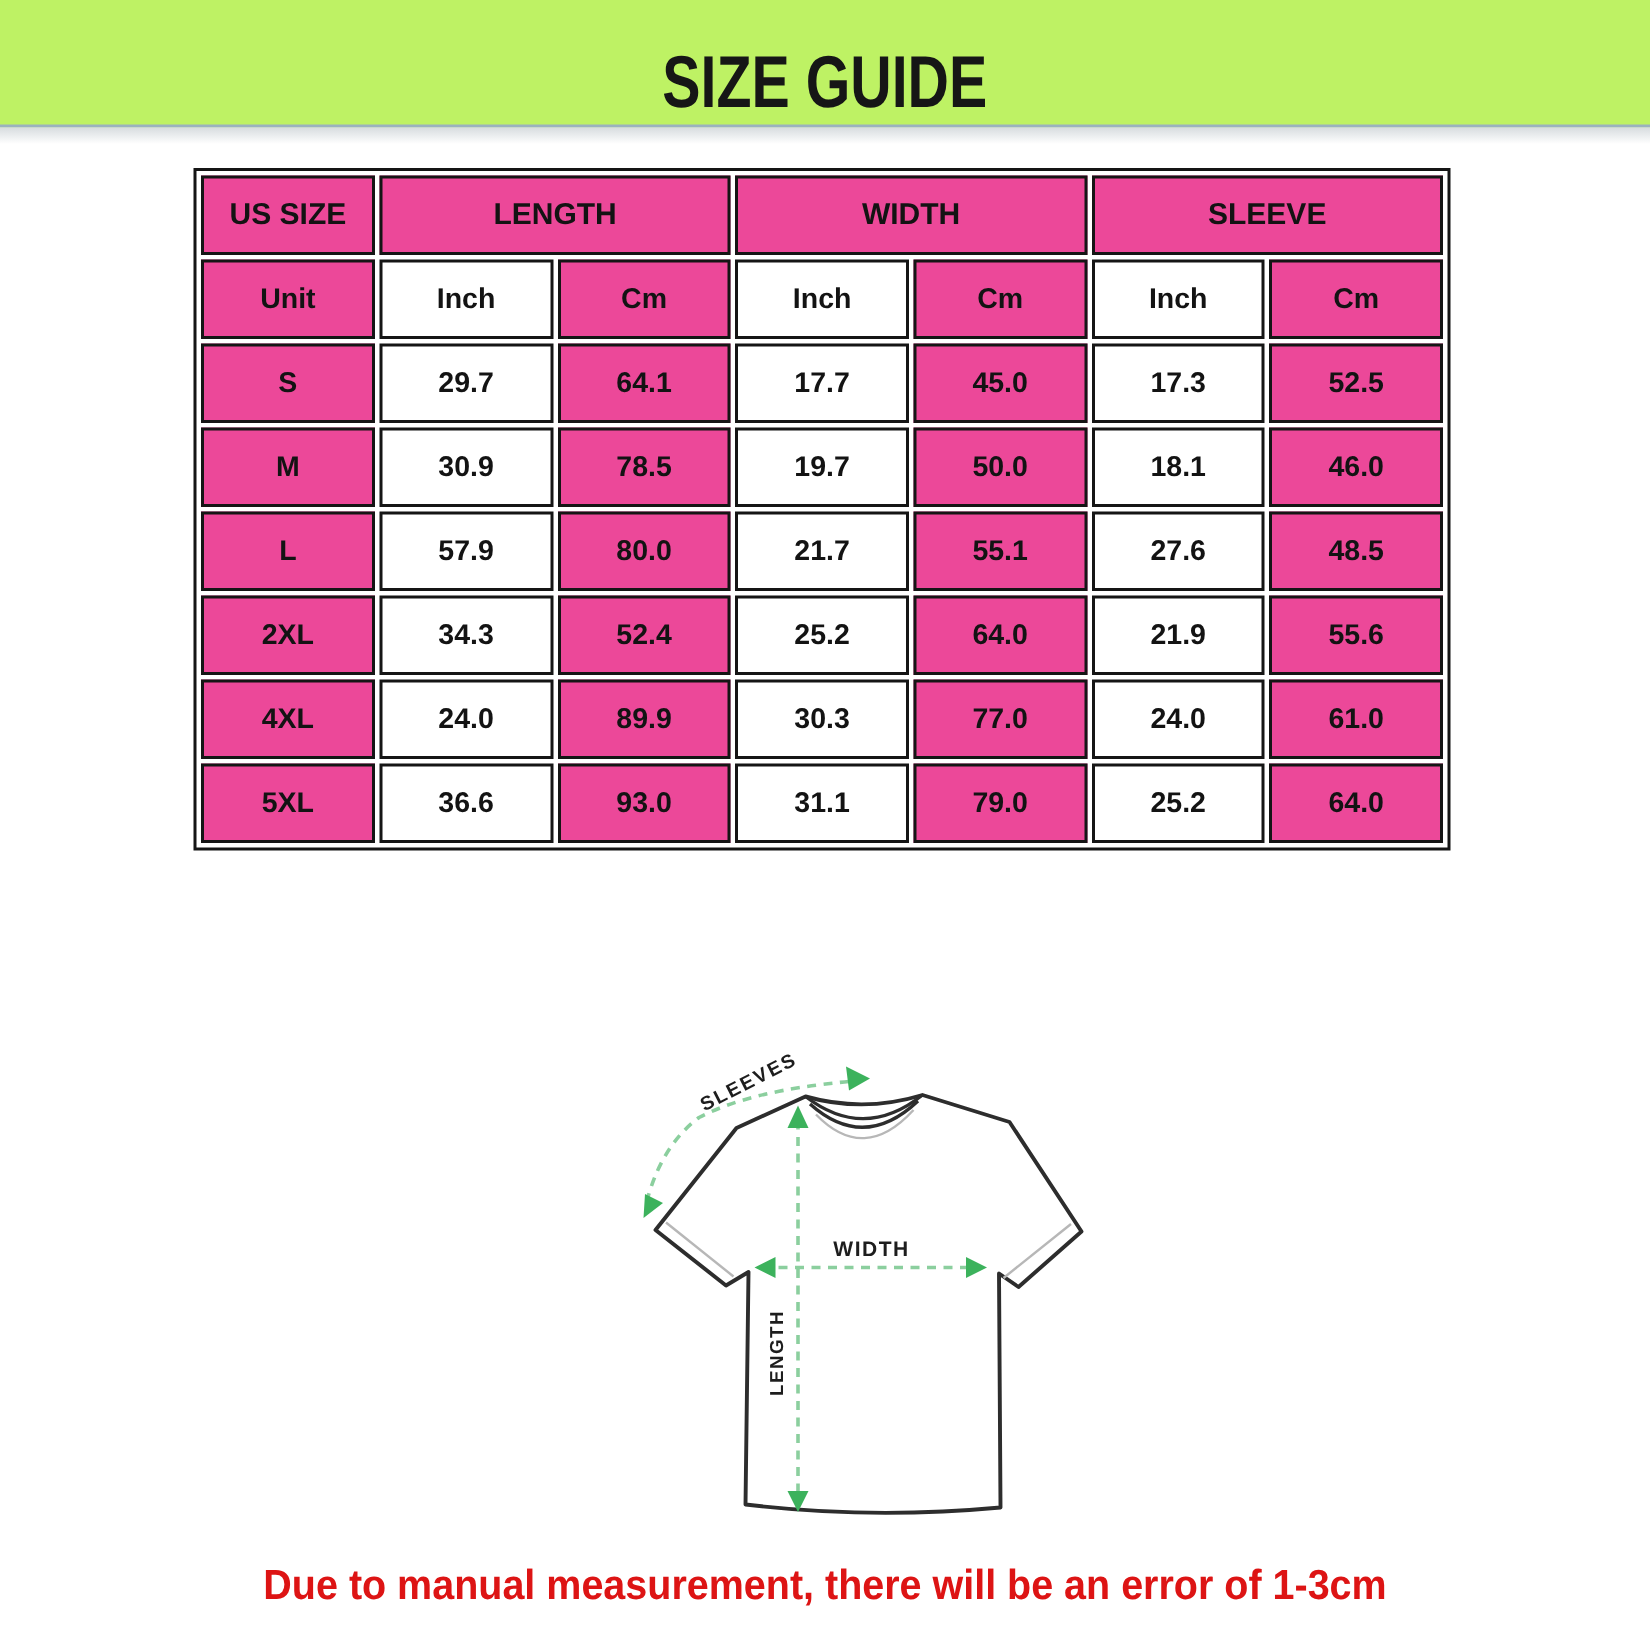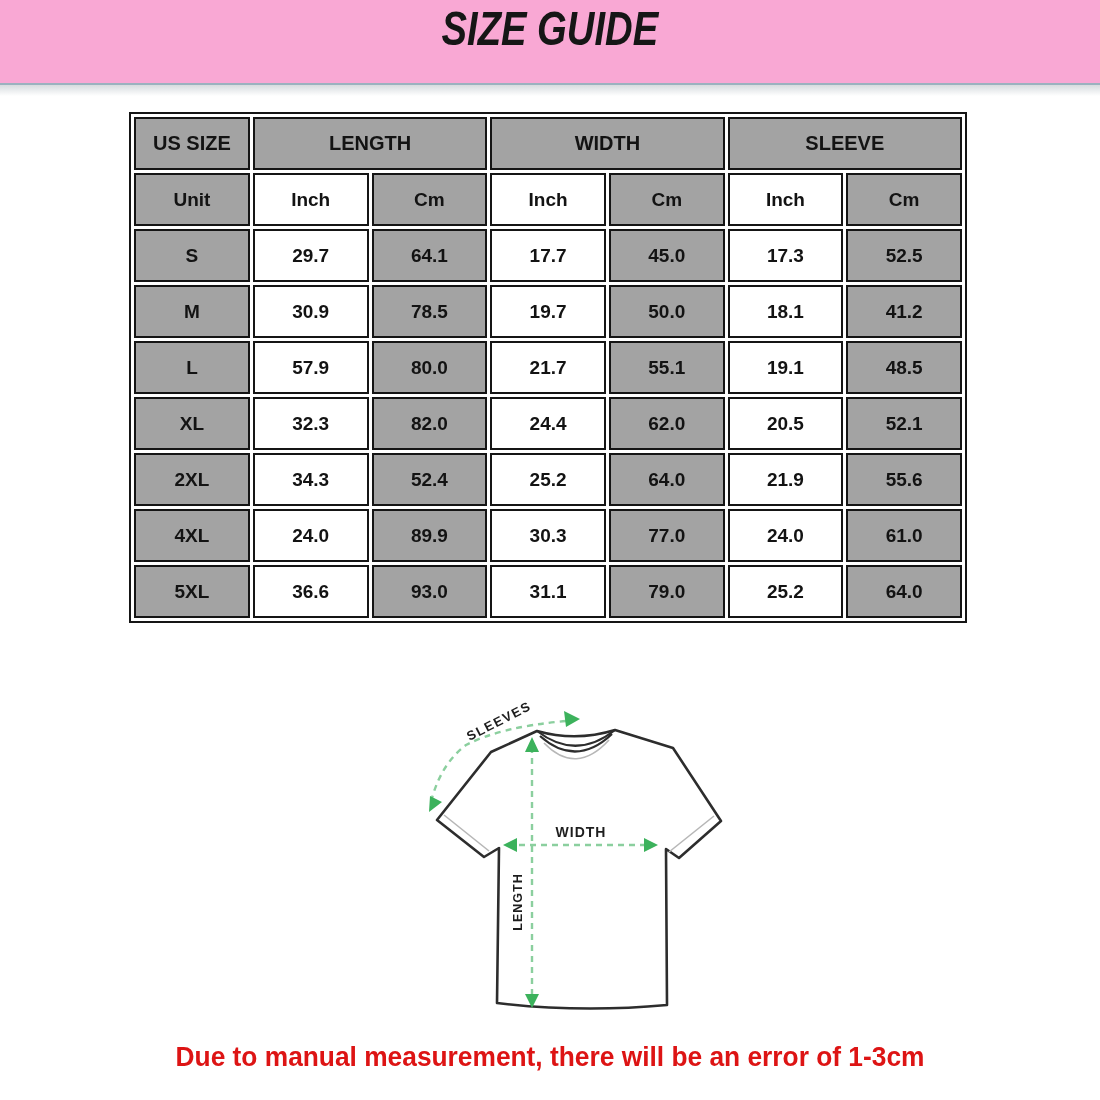--- a/index.html
+++ b/index.html
@@ -3,22 +3,22 @@
 <meta charset="utf-8">
 <style>
   html,body{margin:0;padding:0;background:#fff;}
   .stage{
     position:relative;width:1100px;height:1100px;overflow:hidden;background:#fff;
     font-family:"Liberation Sans",sans-serif;color:#151515;
   }
   
   .banner{
     position:absolute;left:0;top:0;width:1100px;height:83px;
-    background:#f9a8d4;border-bottom:2px solid #9bb2bf;
-    display:flex;align-items:flex-start;justify-content:center;font-style:italic;
+    background:#bef264;border-bottom:2px solid #9bb2bf;
+    display:flex;align-items:flex-end;justify-content:center;
   }
   .banner h1{
     margin:0;font-size:49px;font-weight:bold;color:#161616;
     letter-spacing:0px;transform:scaleX(0.78);transform-origin:center;
     white-space:nowrap;
   }
   .banner-fade{
     position:absolute;left:0;top:85px;width:1100px;height:11px;
     background:linear-gradient(#d7dcdf,#ffffff);
   }
@@ -27,21 +27,21 @@
     position:absolute;left:129px;top:112px;width:838px;
     border-collapse:separate;border-spacing:3px;
     border:2px solid #151515;background:#fff;table-layout:fixed;
   }
   table.size-table td{
     border:2px solid #151515;background:#fff;
     height:49px;text-align:center;vertical-align:middle;
     font-size:19px;font-weight:bold;color:#131313;
     padding:0;overflow:hidden;
   }
-  table.size-table td.shade{background:#a3a3a3;}
+  table.size-table td.shade{background:#ec4899;}
   table.size-table td.group{font-size:20px;}
   
   svg.shirt{position:absolute;left:0;top:676px;width:1100px;height:424px;}
   .shirt-line{fill:#ffffff;stroke:#2d2d2d;stroke-width:2.6;stroke-linejoin:round;}
   .shirt-thin{fill:none;stroke:#2d2d2d;stroke-width:2.2;}
   .shirt-gray{fill:none;stroke:#b7b7b7;stroke-width:1.6;}
   .dash{fill:none;stroke:#8bcf9e;stroke-width:2.4;stroke-dasharray:6 5;}
   .ah{fill:#3cb25c;stroke:none;}
   .diagram-label{
     font-family:"Liberation Sans",sans-serif;font-weight:bold;fill:#1d1d1d;
@@ -98,39 +98,30 @@
         <td>17.3</td>
         <td class="shade">52.5</td>
       </tr>
       <tr>
         <td class="shade">M</td>
         <td>30.9</td>
         <td class="shade">78.5</td>
         <td>19.7</td>
         <td class="shade">50.0</td>
         <td>18.1</td>
-        <td class="shade">41.2</td>
+        <td class="shade">46.0</td>
       </tr>
       <tr>
         <td class="shade">L</td>
         <td>57.9</td>
         <td class="shade">80.0</td>
         <td>21.7</td>
         <td class="shade">55.1</td>
-        <td>19.1</td>
+        <td>27.6</td>
         <td class="shade">48.5</td>
-      </tr>
-      <tr>
-        <td class="shade">XL</td>
-        <td>32.3</td>
-        <td class="shade">82.0</td>
-        <td>24.4</td>
-        <td class="shade">62.0</td>
-        <td>20.5</td>
-        <td class="shade">52.1</td>
       </tr>
       <tr>
         <td class="shade">2XL</td>
         <td>34.3</td>
         <td class="shade">52.4</td>
         <td>25.2</td>
         <td class="shade">64.0</td>
         <td>21.9</td>
         <td class="shade">55.6</td>
       </tr>

